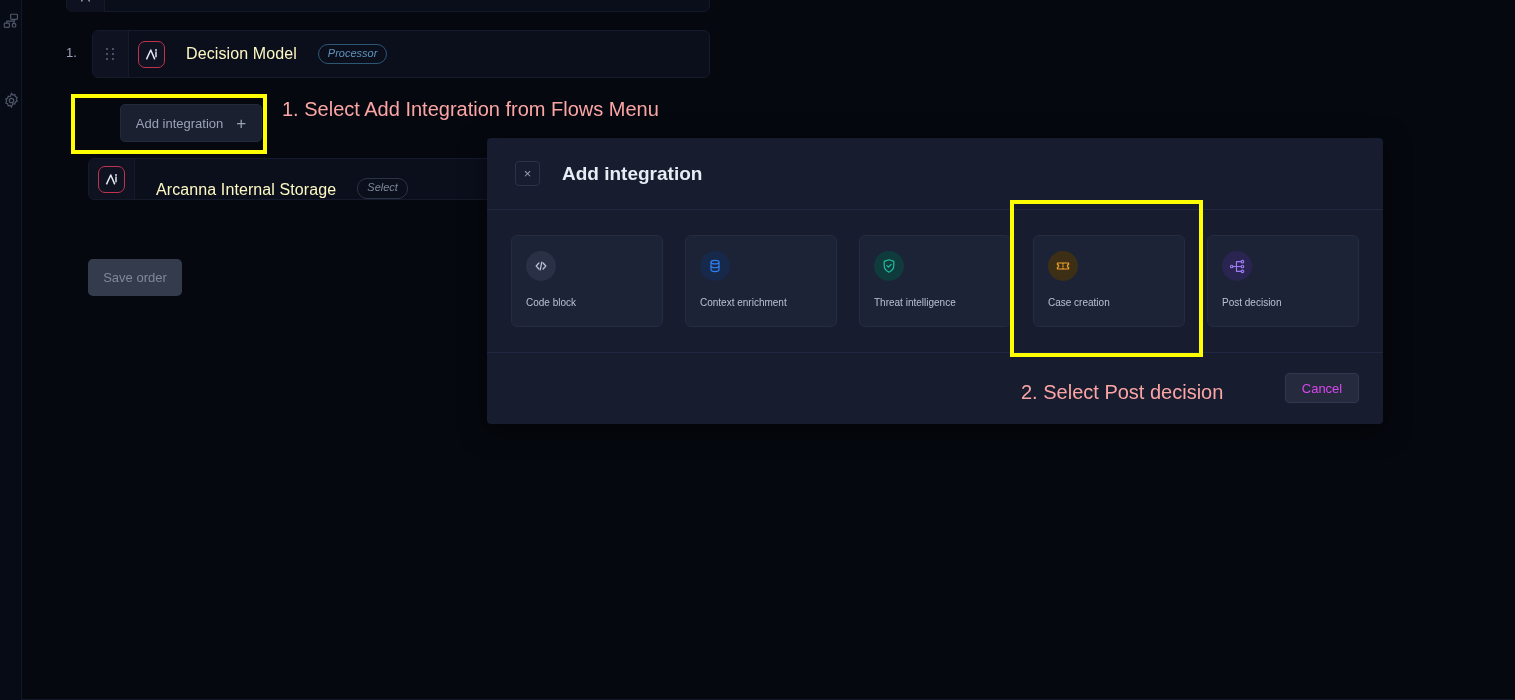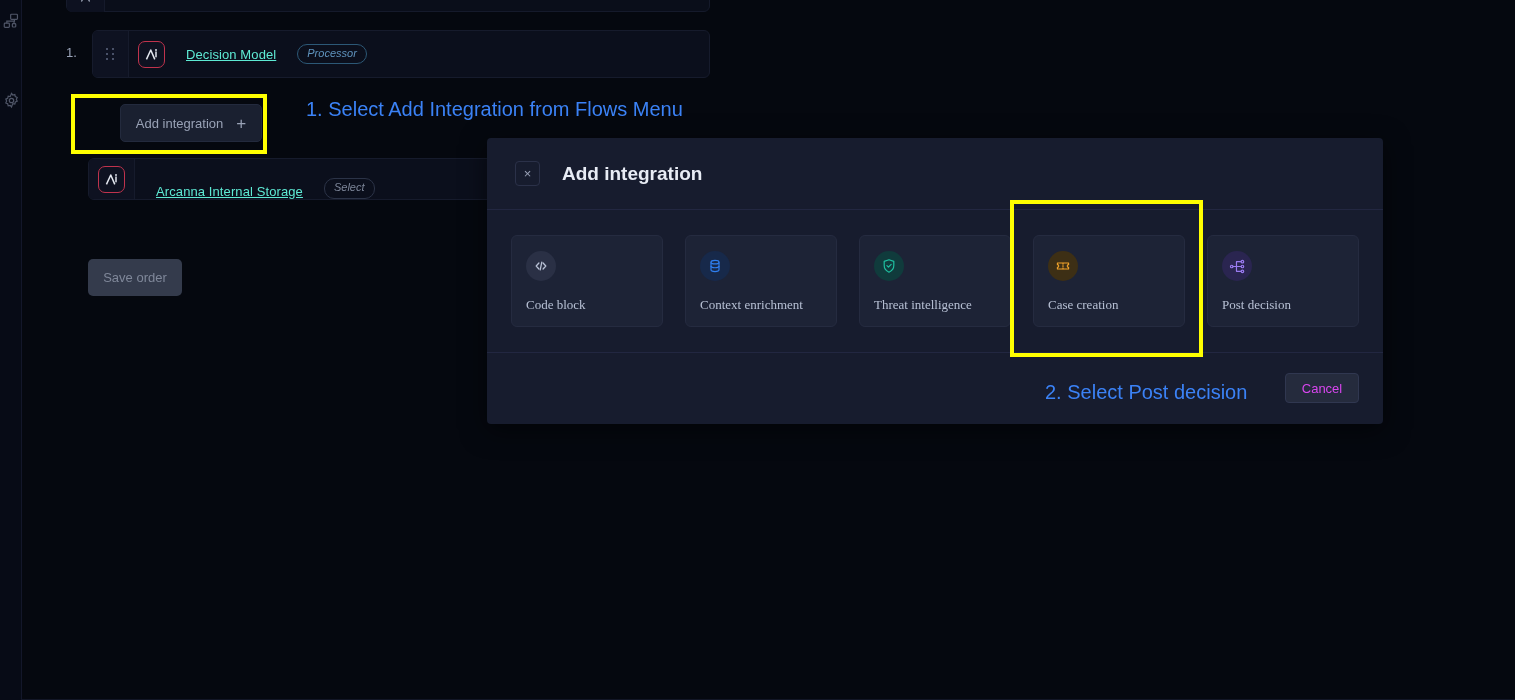--- a/index.html
+++ b/index.html
@@ -53,21 +53,21 @@
   .dots i { width: 2px; height: 2px; background: #5e6780; border-radius: 50%; display:block; }
 
   .arc-logo {
     width: 27px; height: 27px; margin-left: 9px;
     border: 1.4px solid #c0334d; border-radius: 7px;
     background: #0e1221; display: flex; align-items: center; justify-content: center;
   }
   .arc-logo svg { width: 15px; height: 15px; display: block; }
   .arc-logo.plain { margin-left: 0; }
 
-  .flow-name { margin-left: 21px; font-size: 13px; color: #5eead4; letter-spacing: .1px; text-decoration: underline; }
+  .flow-name { margin-left: 21px; font-size: 16px; color: #fef9c3; letter-spacing: .1px; }
   .badge {
     margin-left: 21px; font-size: 11px; padding: 2px 9px 3px; border-radius: 10px;
     border: 1px solid #2c5876; color: #5f93bd; line-height: 1.25; font-style: italic;
   }
   .badge.storage { border-color: #2b3347; color: #7d8699; }
 
   .store-row {
     position: absolute; left: 66px; top: 158px; width: 622px; height: 42px;
     background: #0b0f1c; border: 1px solid #161b2c; border-radius: 6px;
     display: flex; align-items: flex-end;
@@ -92,21 +92,21 @@
     color: #7f8799; font-size: 13px; cursor: not-allowed;
     display:flex; align-items:center; justify-content:center;text-align:center;
   }
 
   
   .hl { position: absolute; border: 4px solid #ffff00; pointer-events: none; }
   .hl-add  { left: 71px;   top: 94px;  width: 196px; height: 60px; }
   .hl-post { left: 1010px; top: 200px; width: 193px; height: 157px; }
 
   
-  .anno { position: absolute; color: #3b82f6; font-size: 20px; white-space: nowrap; margin-left: 24px; }
+  .anno { position: absolute; color: #fca5a5; font-size: 20px; white-space: nowrap; }
   .anno-1 { left: 282px;  top: 98px;  }
   .anno-2 { left: 1021px; top: 381px; }
 
   
   .modal {
     position: absolute; left: 487px; top: 138px; width: 896px; height: 286px;
     background: #171c2e; border-radius: 4px;
     box-shadow: 0 6px 26px rgba(0,0,0,.55);
   }
   .modal-header {
@@ -127,21 +127,21 @@
   .card {
     width: 152px; height: 92px; background: #1d2336;
     border: 1px solid #252b40; border-radius: 6px;
     padding: 15px 0 0 14px; cursor: pointer;
   }
   .card-icon {
     width: 30px; height: 30px; border-radius: 50%;
     display: flex; align-items: center; justify-content: center;
   }
   .card-icon svg { display: block; }
-  .card-label { margin-top: 16px; font-size: 13px; color: #b7c0d4; font-family: Liberation Serif, serif; }
+  .card-label { margin-top: 16px; font-size: 10px; color: #b7c0d4; }
 
   .modal-footer { height: 70px; position: relative; }
   .cancel-btn {
     position: absolute; right: 24px; top: 20px; width: 74px; height: 30px;
     background: #252b3d; border: 1px solid #303750; border-radius: 4px;
     color: #d946ef; font-size: 13px; cursor: pointer;
     display:flex; align-items:center; justify-content:center;
   }
 </style>
 </head>

